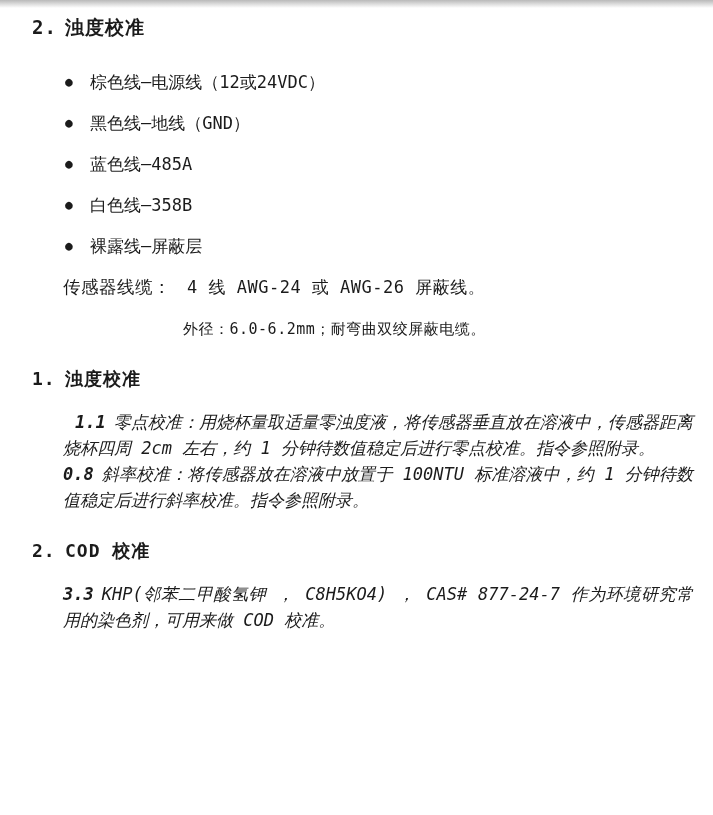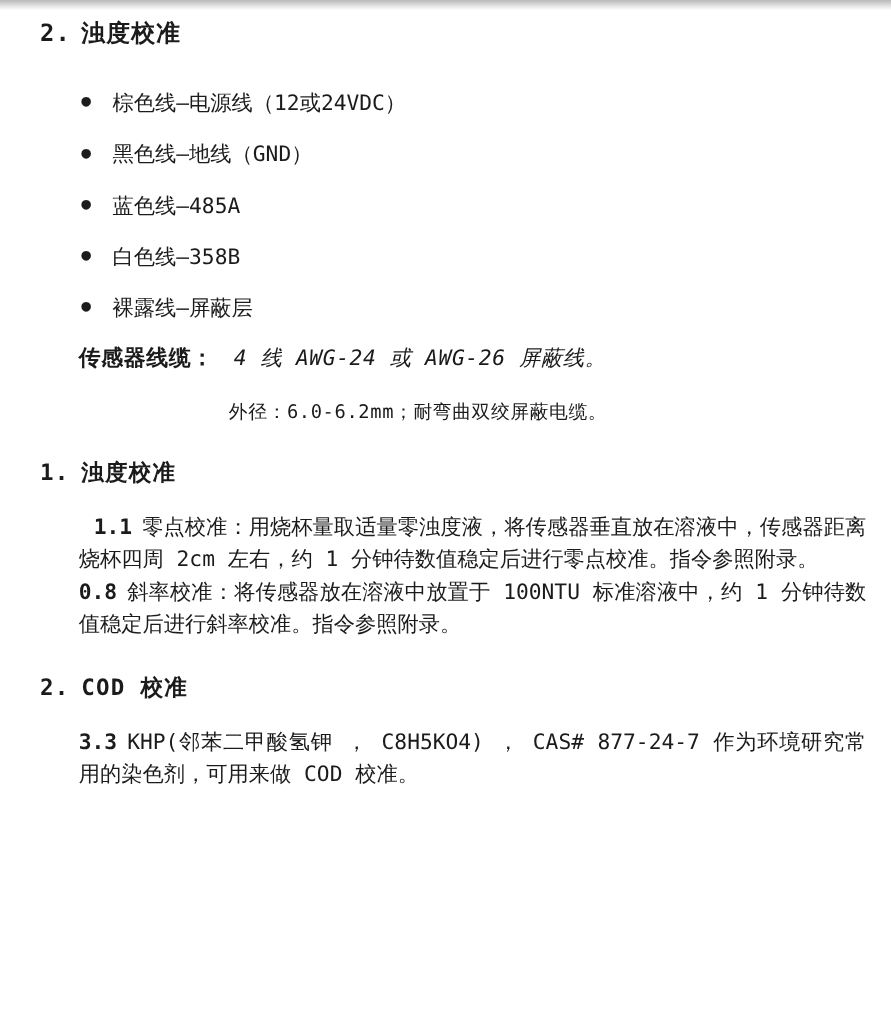--- a/index.html
+++ b/index.html
@@ -56,28 +56,27 @@
     line-height: 24px;
   }
   
   .cable-row {
     display: flex;
     margin: 2px 0 0 63px;
     font-size: 17px;
     line-height: 24px;
   }
   .cable-label {
-    font-weight: bold;
+    font-weight: normal;
     font-size: 17.5px;
     letter-spacing: 0.5px;
   }
   .cable-spec {
     margin-left: 16px;
     letter-spacing: 0.5px;
-    font-style: italic;
   }
   .cable-diameter {
     margin: 18px 0 0 183px;
     font-size: 15px;
     line-height: 24px;
     letter-spacing: 0.5px;
   }
   
   .cal-head {
     margin: 140px 0 0 37px;
@@ -91,20 +90,21 @@
     font-size: 18px;
     line-height: 24px;
   }
   
   .para-block {
     margin: 18px 0 0 63px;
     width: 630px;
     font-size: 17px;
     line-height: 26px;
     text-align: justify;
+    font-style: italic;
   }
   .para { margin: 0; }
   .para.indent1 { text-indent: 12px; }
   .pnum {
     font-weight: bold;
     margin-right: 8px;
   }
 </style>
 </head>
 <body>

